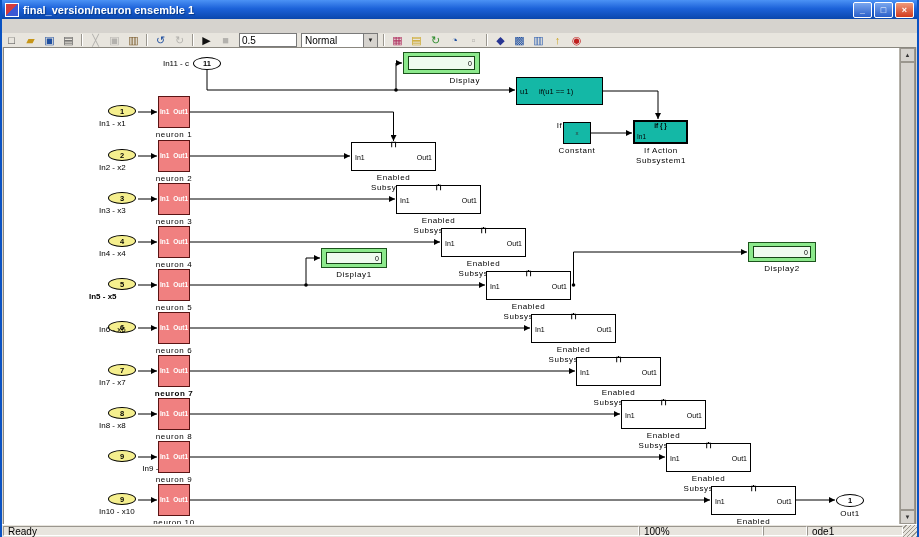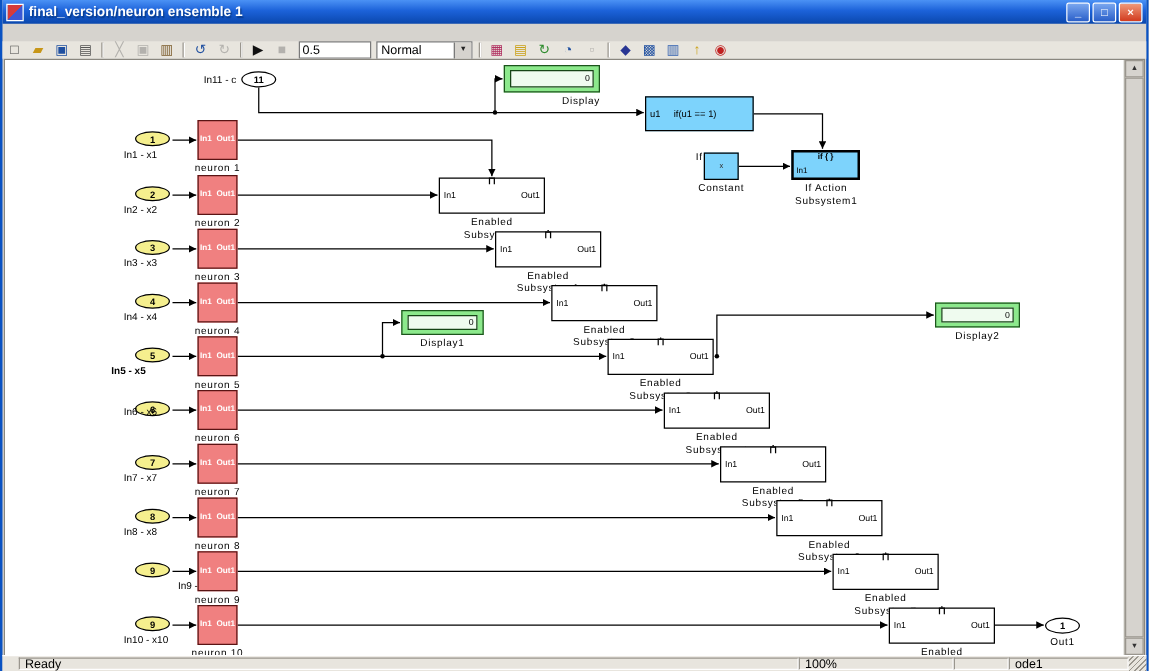--- a/index.html
+++ b/index.html
@@ -27,37 +27,37 @@
   #diagram{position:absolute;left:1px;top:1px;width:901px;height:476px;overflow:hidden;}
   #wires{position:absolute;left:0;top:0;pointer-events:none;}
   
   #vscroll{position:absolute;right:0;top:0;bottom:0;width:15px;background:#efeee9;border-left:1px solid #b5b2aa;}
   .sbtn{position:absolute;left:0;right:0;height:14px;background:#d6d3ce;border:1px solid #9a968e;display:flex;align-items:center;justify-content:center;font-size:6px;color:#333;box-sizing:border-box;}
   #sb-up{top:0;} #sb-down{bottom:0;}
   #sb-thumb{position:absolute;left:0;right:0;top:14px;bottom:14px;background:#d6d3ce;border:1px solid #9a968e;box-sizing:border-box;}
   
   #statusbar{position:absolute;left:0;bottom:0;right:0;height:12px;background:#e8e5de;border-top:1px solid #fff;display:flex;font-size:10px;align-items:center;}
   .spanel{border:1px solid;border-color:#9a968e #fff #fff #9a968e;height:10px;display:flex;align-items:center;padding:0 4px;box-sizing:border-box;}
-  #sp-ready{flex:1;margin-left:13px;}
+  #sp-ready{flex:1;margin-left:1px;}
   #sp-zoom{width:124px;} #sp-blank{width:44px;} #sp-solver{width:96px;}
   #sp-grip{width:14px;height:12px;border:none;background:repeating-linear-gradient(135deg,#e8e5de 0 2px,#9a968e 2px 3px);}
   
   .blocklabel{position:absolute;font-size:8px;letter-spacing:.6px;color:#000;text-align:center;line-height:10px;white-space:nowrap;}
   .io-label{position:absolute;font-size:8px;color:#000;white-space:nowrap;}
   .port-oval{position:absolute;border:1px solid #000;border-radius:50%;background:#f5ef8e;font-size:7.5px;font-weight:bold;display:flex;align-items:center;justify-content:center;box-sizing:border-box;}
   .port-oval.white{background:#fff;}
   .neuron{position:absolute;background:#f08080;border:1px solid #5a1414;box-sizing:border-box;display:flex;align-items:center;justify-content:space-between;padding:0 1px;}
   .neuron span{font-size:6.5px;font-weight:bold;color:#fff;line-height:1;}
   .sub{position:absolute;background:#fff;border:1.5px solid #000;box-sizing:border-box;}
   .sub .pin{position:absolute;left:3px;top:50%;transform:translateY(-50%);font-size:7px;}
   .sub .pout{position:absolute;right:3px;top:50%;transform:translateY(-50%);font-size:7px;}
   .sub .pen{position:absolute;left:50%;top:-2px;transform:translateX(-50%);font-size:8px;font-weight:bold;line-height:1;}
   .displayblk{position:absolute;background:#8ce98c;border:1px solid #1c541c;box-sizing:border-box;}
   .displayblk .val{position:absolute;left:4px;right:4px;top:3px;bottom:3px;background:#effbef;border:1px solid #164516;font-size:7px;display:flex;align-items:center;justify-content:flex-end;padding-right:2px;}
-  .plain{position:absolute;background:#7dd3fc;border:1px solid #000;box-sizing:border-box;}
+  .plain{position:absolute;background:#14b8a6;border:1px solid #000;box-sizing:border-box;}
   .ifb .uin{position:absolute;left:3px;top:50%;transform:translateY(-50%);font-size:7.5px;}
   .ifb .cond{position:absolute;left:22px;right:3px;top:50%;transform:translateY(-50%);font-size:7.5px;text-align:left;}
   .ifact{border-width:2px;}
   .ifact .ptop{position:absolute;left:50%;top:0;transform:translateX(-50%);font-size:6.5px;font-weight:bold;}
   .ifact .pin{position:absolute;left:2px;bottom:2px;font-size:6.5px;}
   .constblk .cv{position:absolute;inset:0;display:flex;align-items:center;justify-content:center;font-size:6px;color:#333;}
 </style>
 </head>
 <body>
 
@@ -239,21 +239,21 @@
           <span>In1</span>
           <span>Out1</span>
         </div>
         <div class="blocklabel" style="left: 124px; top: 297px; width: 90px;">neuron 6</div>
         <div class="port-oval" style="left: 103px; top: 315px; width: 28px; height: 12px;">7</div>
         <div class="io-label" style="left: 94px; top: 329px; width: 70px;">In7 - x7</div>
         <div class="neuron" style="left: 153px; top: 306px; width: 32px; height: 32px;">
           <span>In1</span>
           <span>Out1</span>
         </div>
-        <div class="blocklabel" style="left: 124px; top: 340px; width: 90px;">neuron 7</div>
+        <div class="blocklabel" style="left: 124px; top: 340px; width: 90px; font-weight: bold;">neuron 7</div>
         <div class="port-oval" style="left: 103px; top: 358px; width: 28px; height: 12px;">8</div>
         <div class="io-label" style="left: 94px; top: 372px; width: 70px;">In8 - x8</div>
         <div class="neuron" style="left: 153px; top: 349px; width: 32px; height: 32px;">
           <span>In1</span>
           <span>Out1</span>
         </div>
         <div class="blocklabel" style="left: 124px; top: 383px; width: 90px;">neuron 8</div>
         <div class="port-oval" style="left: 103px; top: 401px; width: 28px; height: 12px;">9</div>
         <div class="io-label" style="left: 94px; top: 415px; width: 70px; text-align: right;">In9 - x9</div>
         <div class="neuron" style="left: 153px; top: 392px; width: 32px; height: 32px;">

